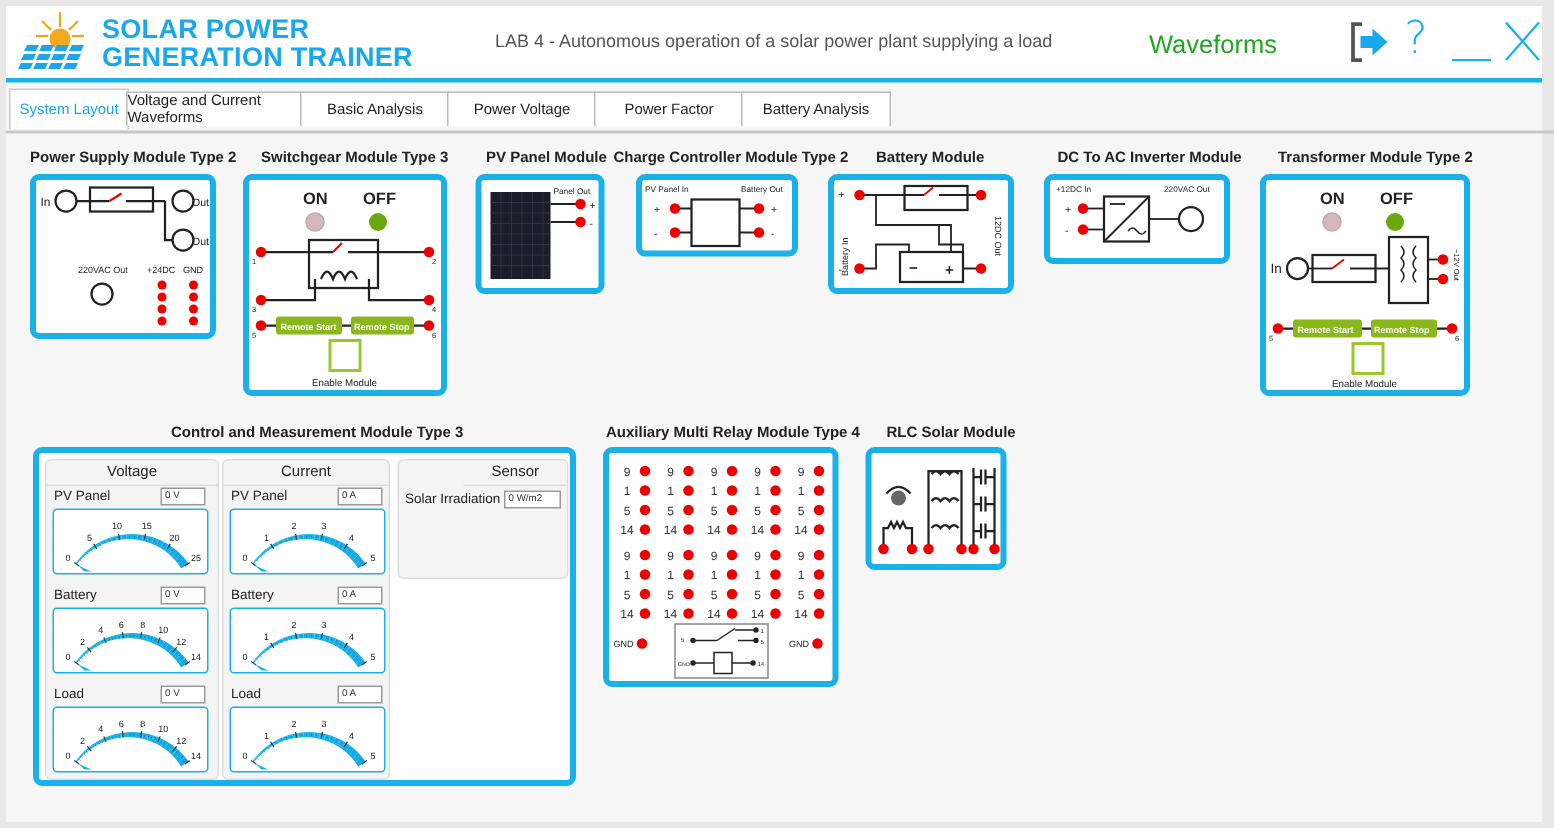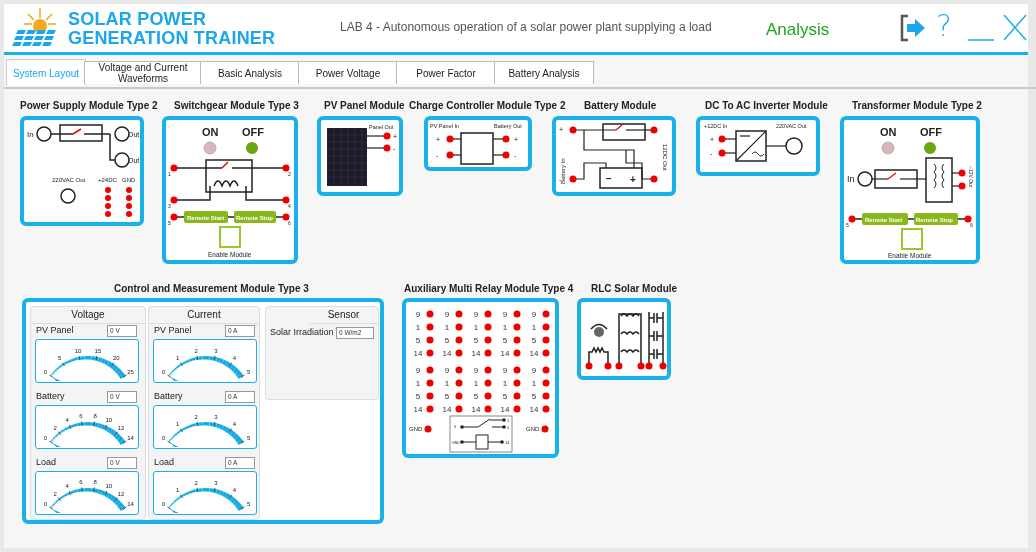--- a/index.html
+++ b/index.html
@@ -17,21 +17,21 @@
     position: absolute; left: 0; top: 0; width: 1024px; height: 48px;
     background: #ffffff; border-bottom: 3px solid #1ab0ea;
   }
   .logo { position: absolute; left: 8px; top: 2px; width: 48px; height: 44px; }
   .brand {
     position: absolute; left: 64px; top: 6px; color: #1aa7ec;
     font-weight: bold; font-size: 18px; line-height: 19px; letter-spacing: 0.2px;
     font-family: "Liberation Sans", sans-serif;
   }
   .lab-title {
-    position: absolute; left: 336px; top: 16px; color: #555; font-size: 12px;
+    position: absolute; left: 326px; top: 16px; color: #555; font-size: 12px;
   }
   .conn-status {
     position: absolute; left: 762px; top: 16px; color: #1fa51f; font-size: 17px;
   }
   .hdr-icon { position: absolute; top: 8px; cursor: pointer; }
   .tabs {
     position: absolute; left: 0; top: 55px; width: 1024px; height: 28px;
     border-bottom: 2px solid #c8c8c8;
     padding-left: 28px;
   }
@@ -96,39 +96,39 @@
           <polygon points="12,36 20,36 18,40 10,40"></polygon>
         <polygon points="22,36 30,36 28,40 20,40"></polygon>
           <polygon points="32,36 40,36 38,40 30,40"></polygon>
       </g>
     </svg>
     <div class="brand">
       <div>SOLAR POWER</div>
       <div>GENERATION TRAINER</div>
     </div>
     <div class="lab-title">LAB 4 - Autonomous operation of a solar power plant supplying a load</div>
-    <div class="conn-status">Analysis</div>
+    <div class="conn-status">Waveforms</div>
 
     <svg class="hdr-icon" style="left:894px" width="30" height="32">
       <path d="M10 4 H4 V28 H10" stroke="#555" stroke-width="2.5" fill="none"></path>
       <polygon points="9,12 17,12 17,7 27,16 17,25 17,20 9,20" fill="#1aa7ec"></polygon>
     </svg>
     <div class="hdr-icon" style="left:932px; top:4px; font-size:30px; color:#1ab0ea; font-family:'DejaVu Sans',sans-serif; font-weight:200;">?</div>
     <svg class="hdr-icon" style="left:962px" width="30" height="32">
       <line x1="2" y1="28" x2="28" y2="28" stroke="#1ab0ea" stroke-width="1.5"></line>
     </svg>
     <svg class="hdr-icon" style="left:998px" width="26" height="32">
       <line x1="2" y1="3" x2="24" y2="28" stroke="#1ab0ea" stroke-width="1.5"></line>
       <line x1="24" y1="3" x2="2" y2="28" stroke="#1ab0ea" stroke-width="1.5"></line>
     </svg>
   </div>
 
   <div class="tabs">
     <div class="tab active" style="left:2px; width:78px;">System Layout</div>
-    <div class="tab" style="left:80px; width:116px;text-align:center;">Voltage and Current Waveforms</div>
+    <div class="tab" style="left:80px; width:116px;">Voltage and Current Waveforms</div>
     <div class="tab" style="left:196px; width:98px;">Basic Analysis</div>
     <div class="tab" style="left:294px; width:98px;">Power Voltage</div>
     <div class="tab" style="left:392px; width:98px;">Power Factor</div>
     <div class="tab" style="left:490px; width:98px;">Battery Analysis</div>
   </div>
 
   <div class="mod-title" style="left:16px; top:96px;">Power Supply Module Type 2</div>
   <div class="mod" style="left:16px; top:112px; width:124px; height:110px;">
     <svg width="116" height="102">
       <text class="t" x="3" y="17" font-size="8">In</text>
@@ -773,21 +773,21 @@
               <line x1="79.3319127875479" y1="26.251342075906187" x2="78.42084902796297" y2="27.44296400670931" stroke="#555" stroke-width="0.4"></line>
               <line x1="81.99396116122536" y1="28.453580014271196" x2="80.99416245585118" y2="29.57179401379549" stroke="#555" stroke-width="0.4"></line>
               <line x1="84.47921026442629" y1="30.853557175831675" x2="83.39656992227873" y2="31.891771936637284" stroke="#555" stroke-width="0.4"></line>
               <line x1="86.77301080738079" y1="33.437126905897955" x2="85.61391044713477" y2="34.389222675701355" stroke="#555" stroke-width="0.4"></line>
               <line x1="88.86184199300462" y1="36.18906036420291" x2="87.63311392657113" y2="37.04942501872948" stroke="#555" stroke-width="0.4"></line>
               <polygon points="15.957310051284352,36.762636800553985 32.422776157539346,44.62955652200583 28.98131753943307,49.54446878773979" fill="#1ab0ea"></polygon>
             </svg>
           </div>
         </div>
     </div>
-    <div class="panel" style="left:239px; top:4px; width:114px; height:94px;padding-left:43px;">
+    <div class="panel" style="left:239px; top:4px; width:114px; height:80px;padding-left:43px;">
       <div class="panel-hdr">Sensor</div>
       <div class="meter-label" style="left:4px; top:20px;">Solar Irradiation</div>
       <div class="meter-value" style="left:70px; top:20px; width:34px;">0 W/m2</div>
     </div>
   </div>
 
   <div class="mod-title" style="left:400px; top:279px;">Auxiliary Multi Relay Module Type 4</div>
   <div class="mod" style="left:398px; top:294px; width:157px; height:160px;">
     <svg id="relay-svg" width="149" height="152">
       <text class="t" x="3" y="129" font-size="6">GND</text>

